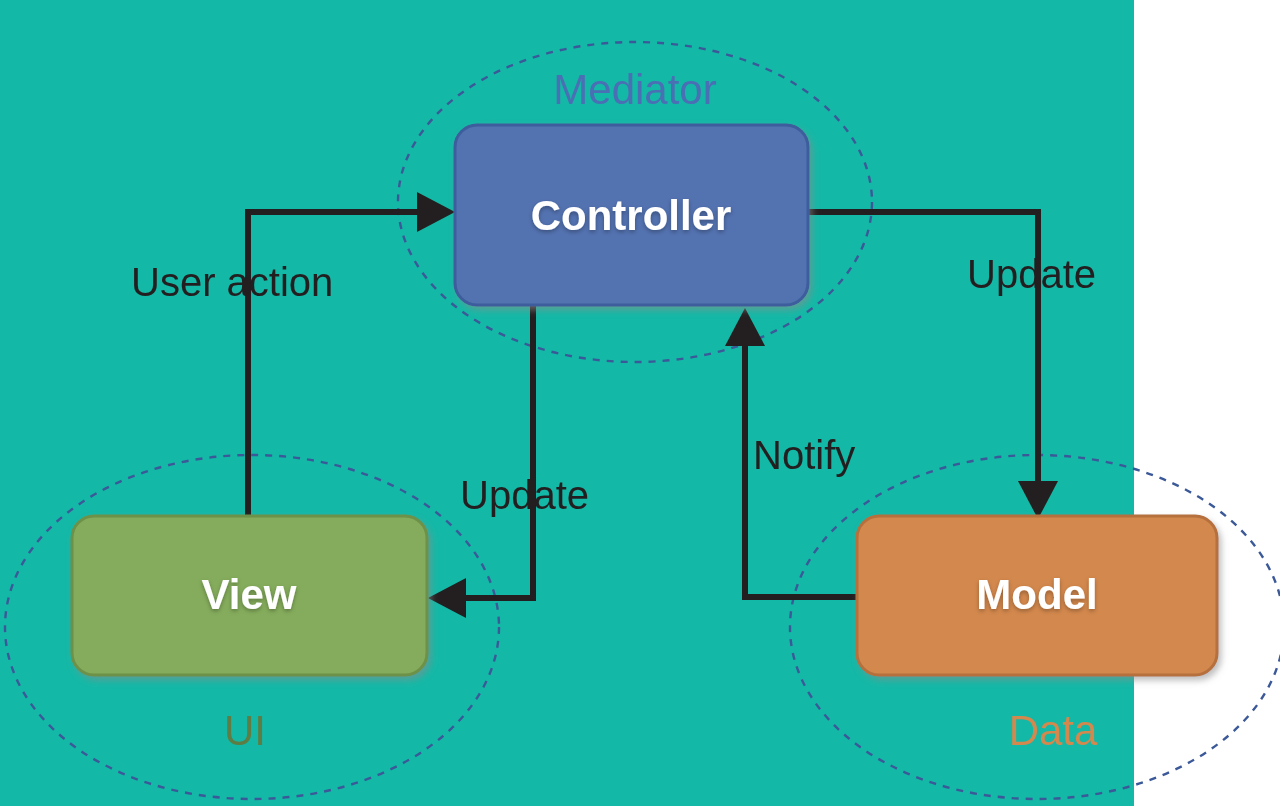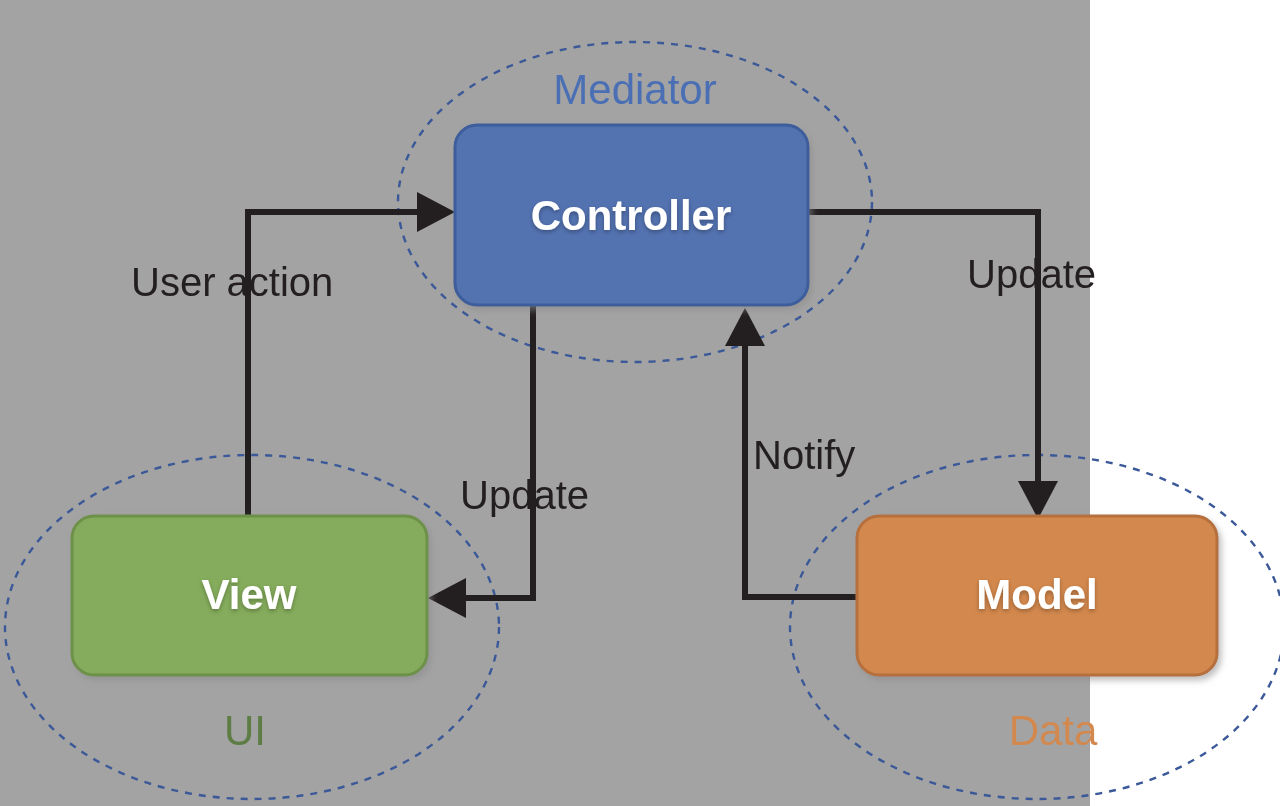--- a/index.html
+++ b/index.html
@@ -11,21 +11,22 @@
   body {
     width: 1280px;
     height: 806px;
     font-family: "Liberation Sans", sans-serif;
     overflow: hidden;
   }
   #diagram-root {
     position: relative;
     width: 1090px;
     height: 806px;
-    background: #a3a3a3;
+    background: #14b8a6;
+    padding-left: 44px;
   }
   #diagram-svg {
     position: absolute;
     top: 0;
     left: 0;
     width: 1280px;
     height: 806px;
   }
   .node-label {
     font-family: "Liberation Sans", sans-serif;

